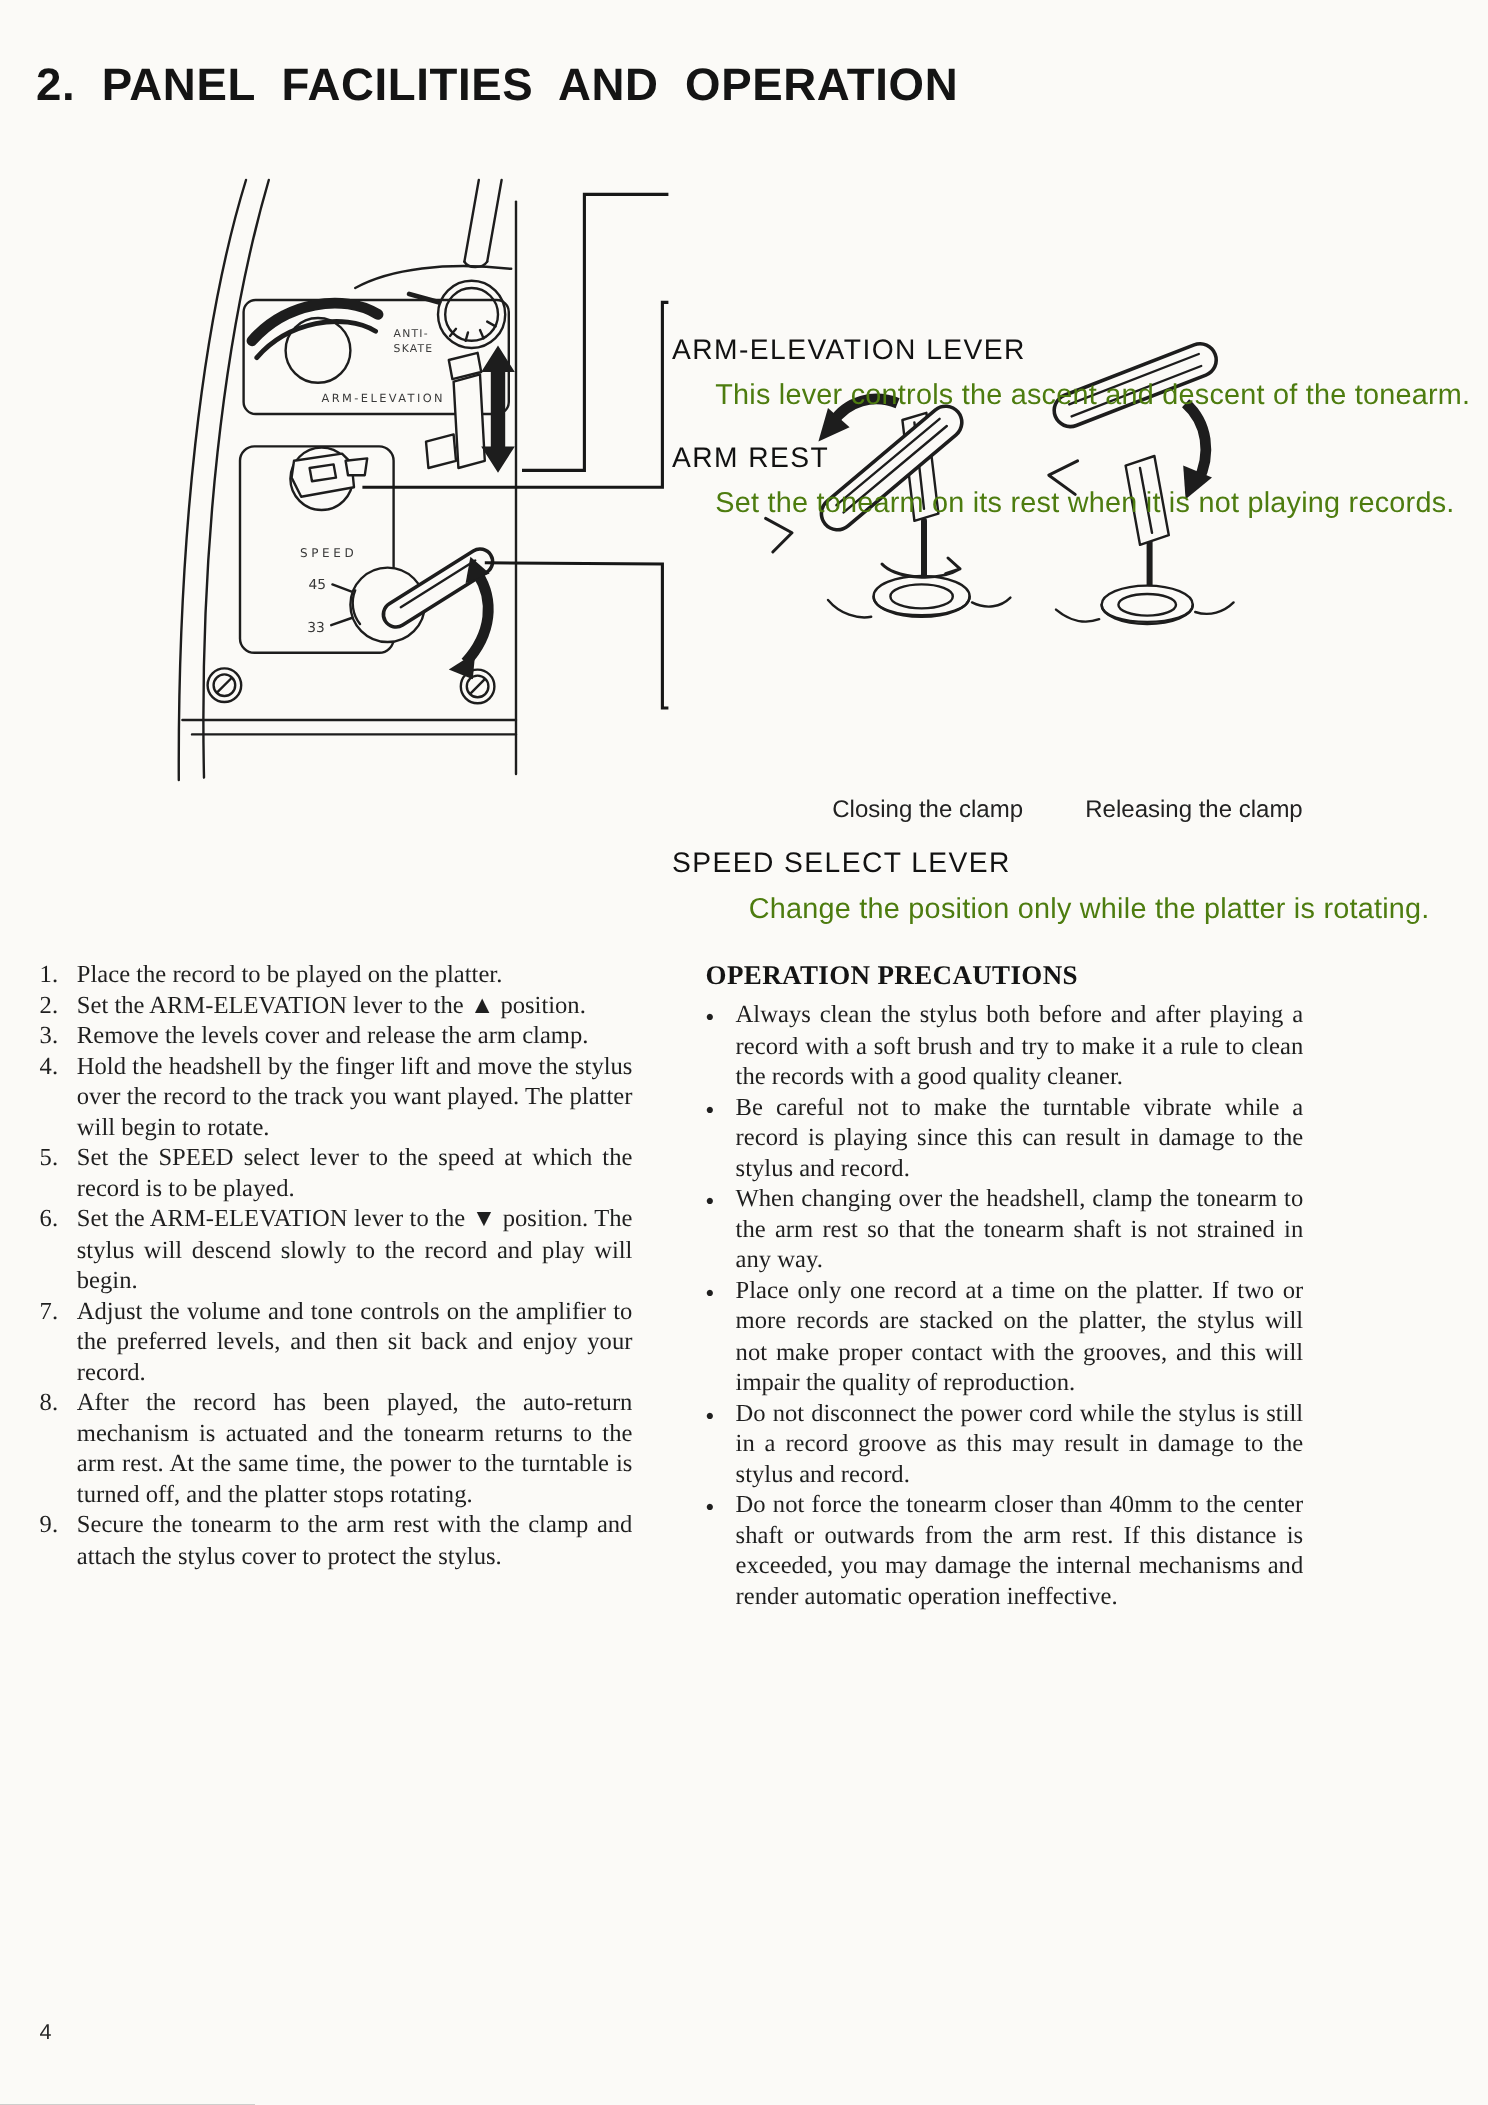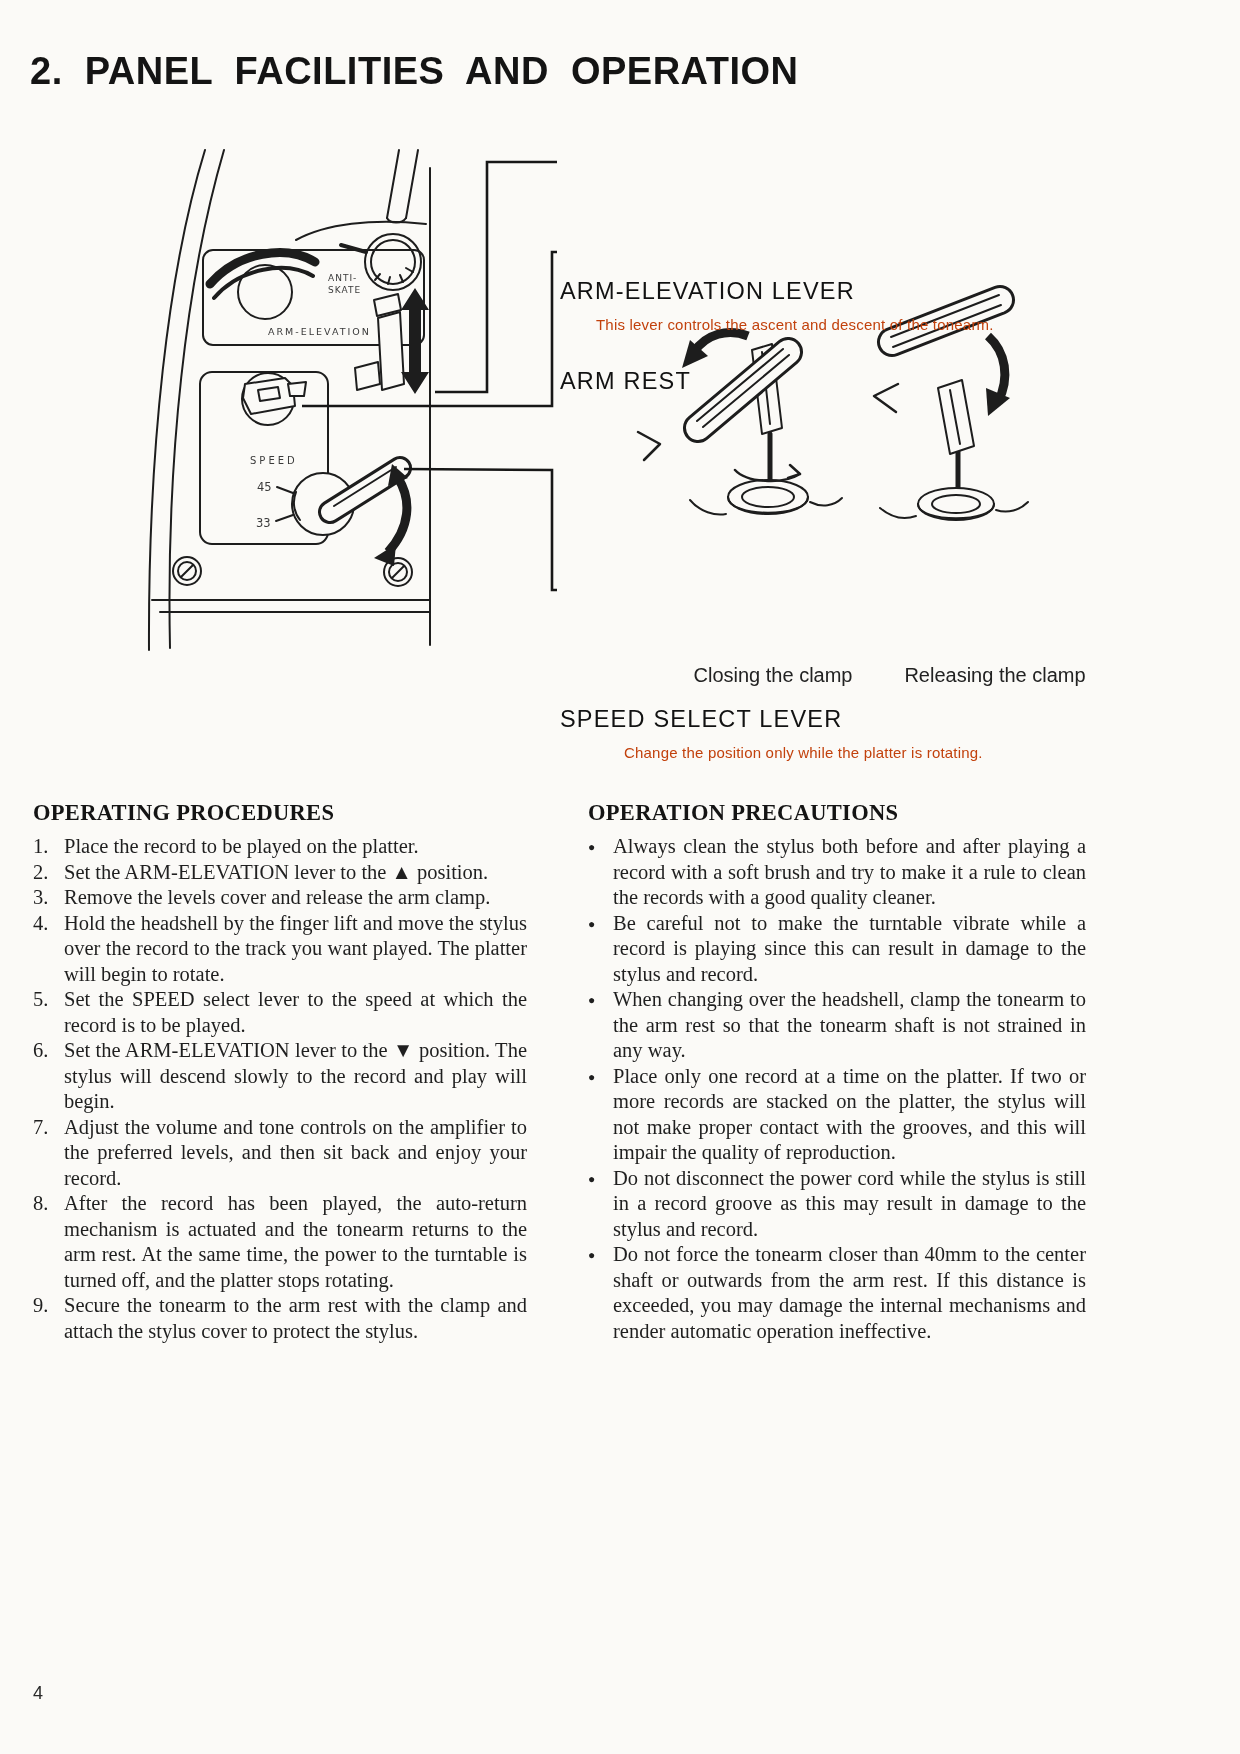--- a/index.html
+++ b/index.html
@@ -35,23 +35,23 @@
   svg text{font-family:"DejaVu Sans", sans-serif;fill:#3a3a3a;}
   .callout-label{
     font-family:"Liberation Sans", sans-serif;
     font-size:23.5px;
     letter-spacing:1.2px;
     color:#121212;
     white-space:nowrap;
   }
   .callout-desc{
     font-family:"Liberation Sans", sans-serif;
-    font-size:15px;
+    font-size:24px;
     letter-spacing:.2px;
-    color:#c2410c;
+    color:#4d7c0f;
     white-space:nowrap;
   }
   .clamp-caption{
     font-family:"Liberation Sans", sans-serif;
     font-size:20px;
     color:#222;
     text-align:center;
   }
   
   .col{position:absolute;top:800px;}
@@ -213,29 +213,29 @@
       <path d="M 988,336 C 1006,352 1010,378 998,402" stroke="#1d1d1d" stroke-width="9" fill="none"></path>
       <polygon class="solid" points="988,416 986,388 1010,398"></polygon>
       <path class="ln" style="stroke-width:2.5" d="M 898,384 L 874,396 L 896,412"></path>
     </g>
   </svg>
 
   <div class="abs callout-label" style="left:560px;top:278px;">ARM-ELEVATION LEVER</div>
   <div class="abs callout-desc" style="left:596px;top:316px;">This lever controls the ascent and descent of the tonearm.</div>
 
   <div class="abs callout-label" style="left:560px;top:368px;">ARM REST</div>
+  <div class="abs callout-desc" style="left:596px;top:406px;">Set the tonearm on its rest when it is not playing records.</div>
 
   <div class="abs callout-label" style="left:560px;top:706px;">SPEED SELECT LEVER</div>
   <div class="abs callout-desc" style="left:624px;top:744px;">Change the position only while the platter is rotating.</div>
 
   <div class="abs clamp-caption" style="left:688px;top:664px;width:170px;">Closing the clamp</div>
   <div class="abs clamp-caption" style="left:902px;top:664px;width:186px;">Releasing the clamp</div>
 
   <div class="col col-left">
-    <h2 class="sec-heading">OPERATING PROCEDURES</h2>
 
     <div class="item">
       <span class="marker">1.</span>
       <span class="txt">Place the record to be played on the platter.</span>
     </div>
     <div class="item">
       <span class="marker">2.</span>
       <span class="txt">Set the ARM-ELEVATION lever to the ▲ position.</span>
     </div>
     <div class="item">

